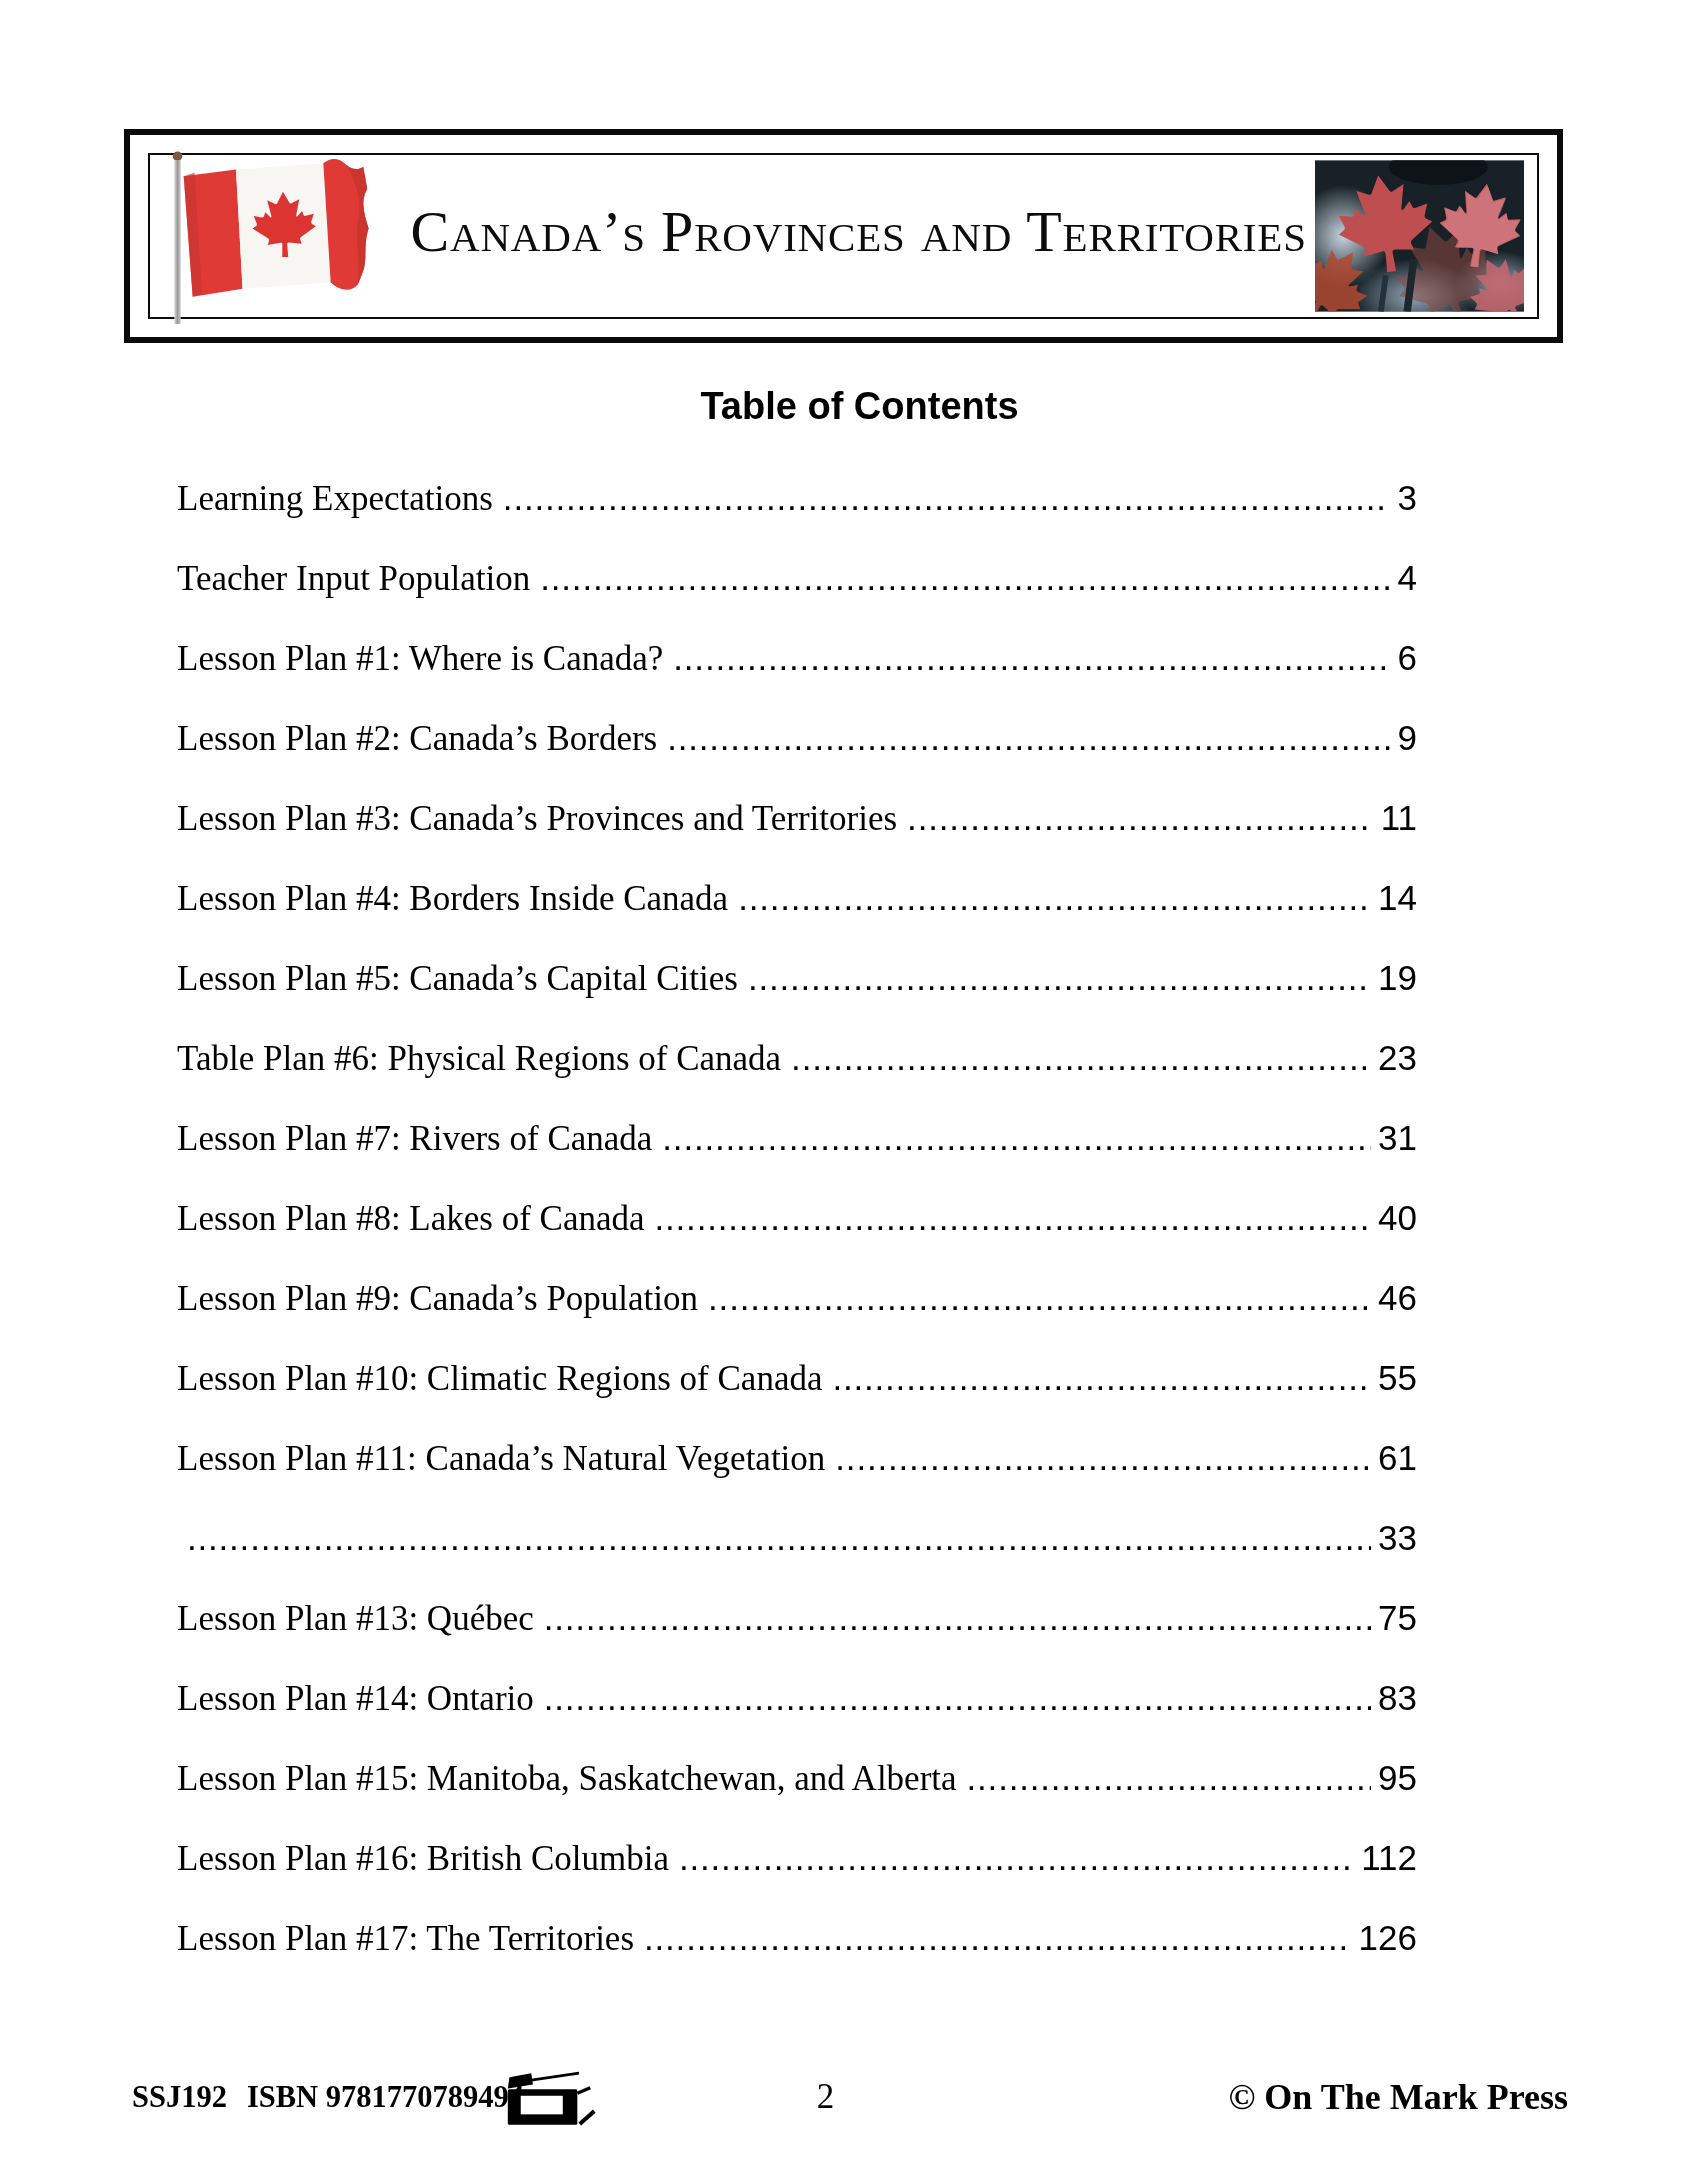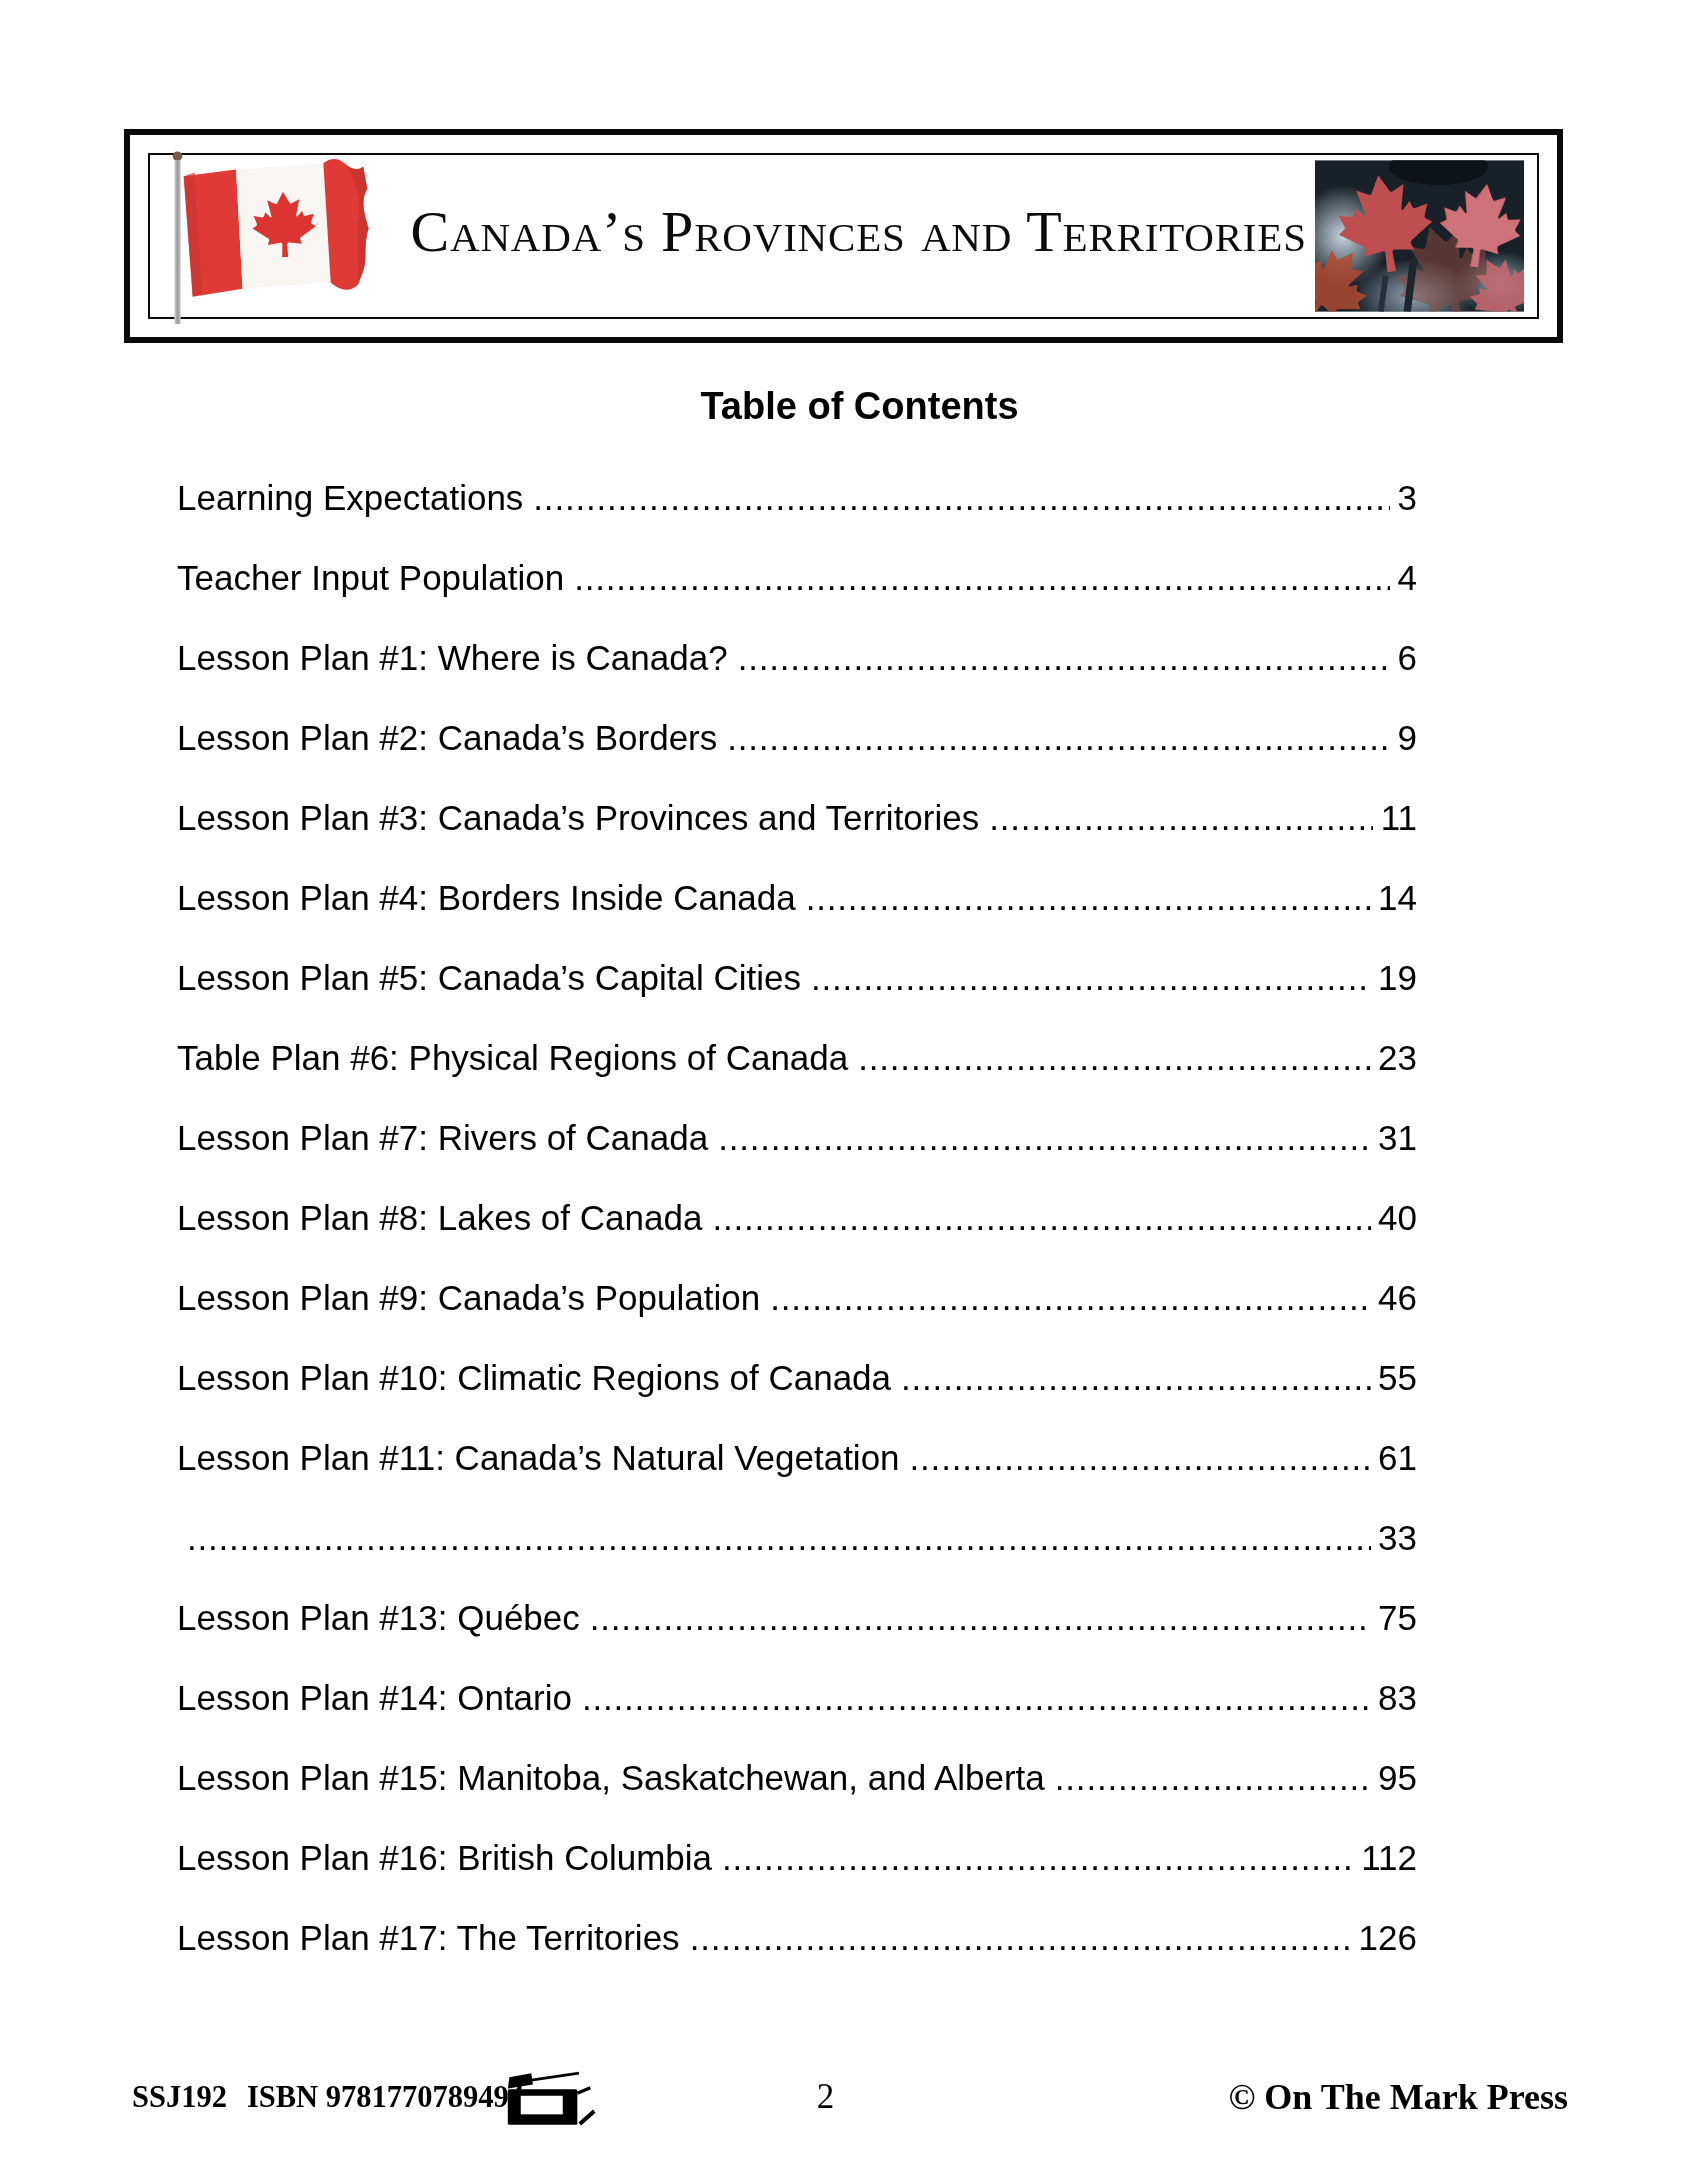--- a/index.html
+++ b/index.html
@@ -54,21 +54,21 @@
   }
   .toc{
     position:absolute;left:177px;top:480px;width:1240px;
   }
   .toc-row{
     display:flex;align-items:baseline;
     font-size:35px;line-height:35px;
     height:35px;margin-bottom:45px;
     white-space:nowrap;
   }
-  .toc-label{flex:0 0 auto;}
+  .toc-label{flex:0 0 auto;font-family:Liberation Serif, serif;}
   .toc-dots{
     flex:1 1 auto;overflow:hidden;
     margin:0 3.3px 0 10px;
     letter-spacing:0.8px;
   }
   .toc-dots::after{
     content:"........................................................................................................................................................................";
   }
   .toc-page{flex:0 0 auto;padding-left:4.1px;text-align:right;}
 

